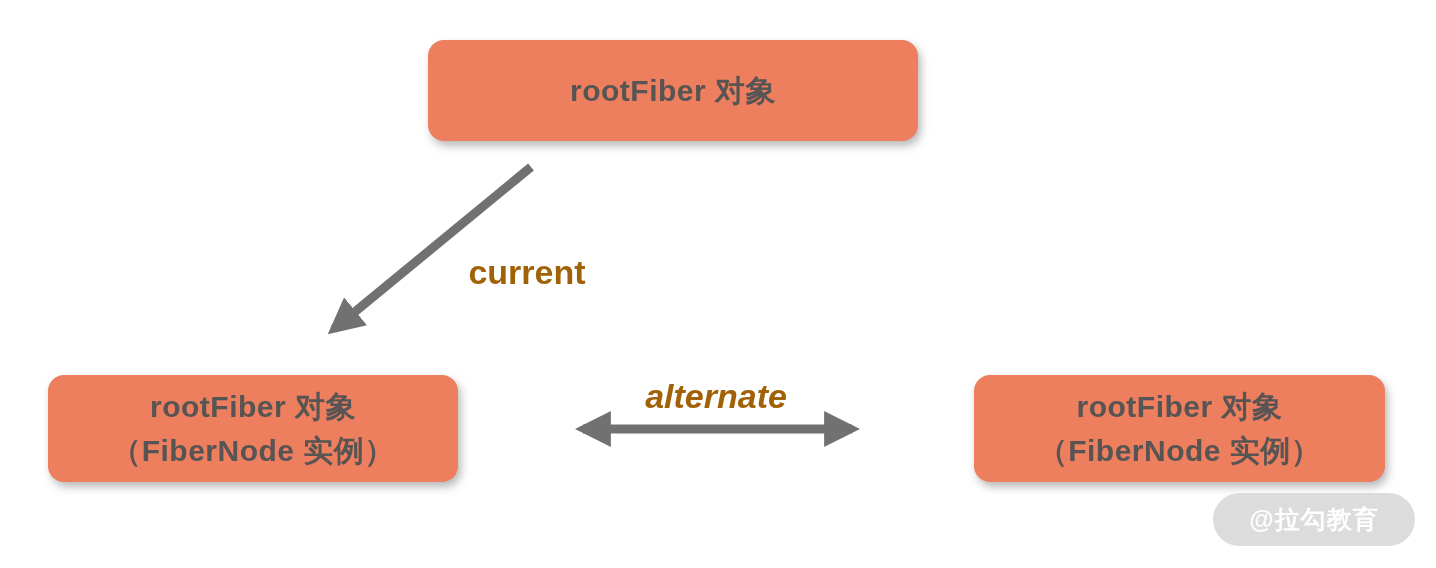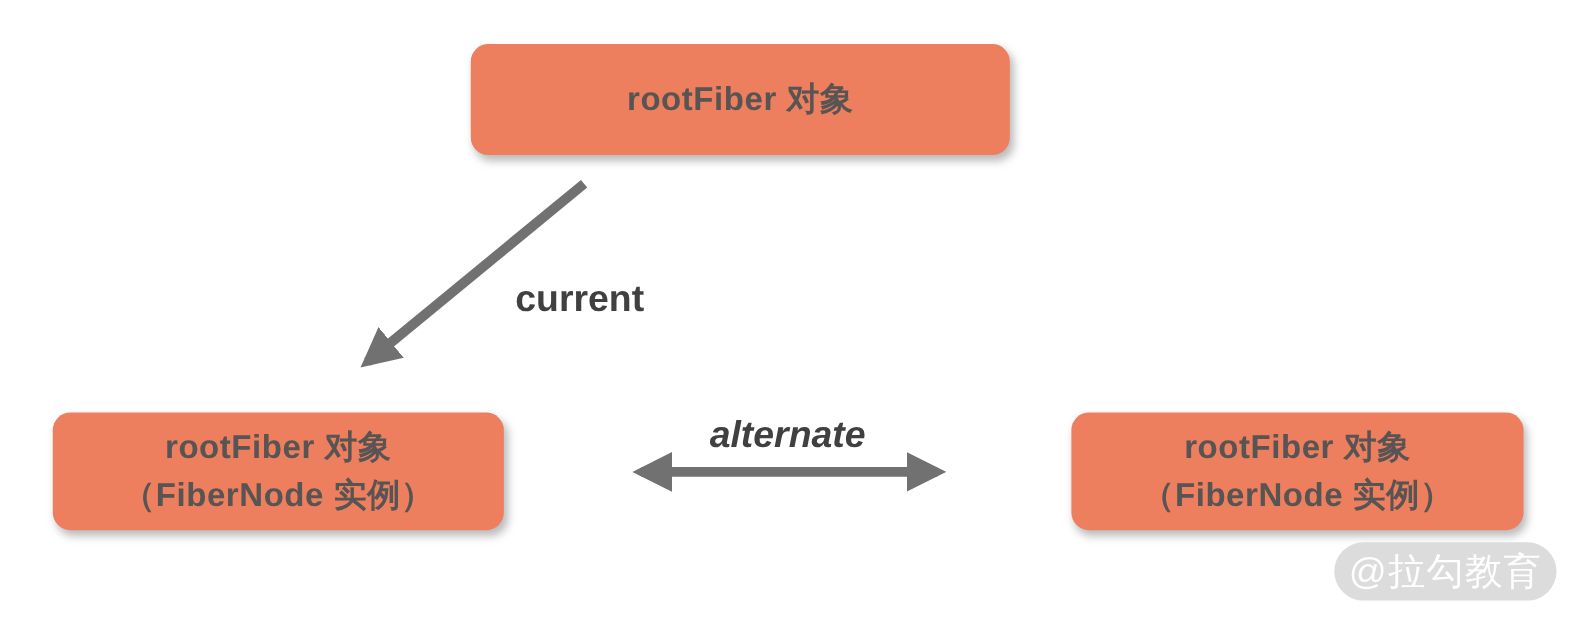--- a/index.html
+++ b/index.html
@@ -53,21 +53,21 @@
   }
   .node-right {
     left: 974px;
     top: 375px;
     width: 411px;
     height: 107px;
   }
   .edge-label {
     position: absolute;
     transform: translate(-50%, -50%);
-    color: #404040;
+    color: #a16207;
     font-weight: bold;
     font-size: 34px;
     white-space: nowrap;
   }
   .label-current {
     left: 527px;
     top: 272px;
   }
   .label-alternate {
     left: 716px;
@@ -79,22 +79,22 @@
     left: 1213px;
     top: 493px;
     width: 202px;
     height: 53px;
     background: #dcdcdc;
     border-radius: 27px;
     display: flex;
     align-items: center;
     justify-content: center;
     color: rgba(255,255,255,0.95);
-    font-size: 34px;
-    font-weight: normal;
+    font-size: 25px;
+    font-weight: bold;
     letter-spacing: 1px;
   }
 </style>
 </head>
 <body>
 
 <div class="canvas">
 
   <svg class="arrows-layer" viewBox="0 0 1436 568" xmlns="http://www.w3.org/2000/svg">
     <defs>

